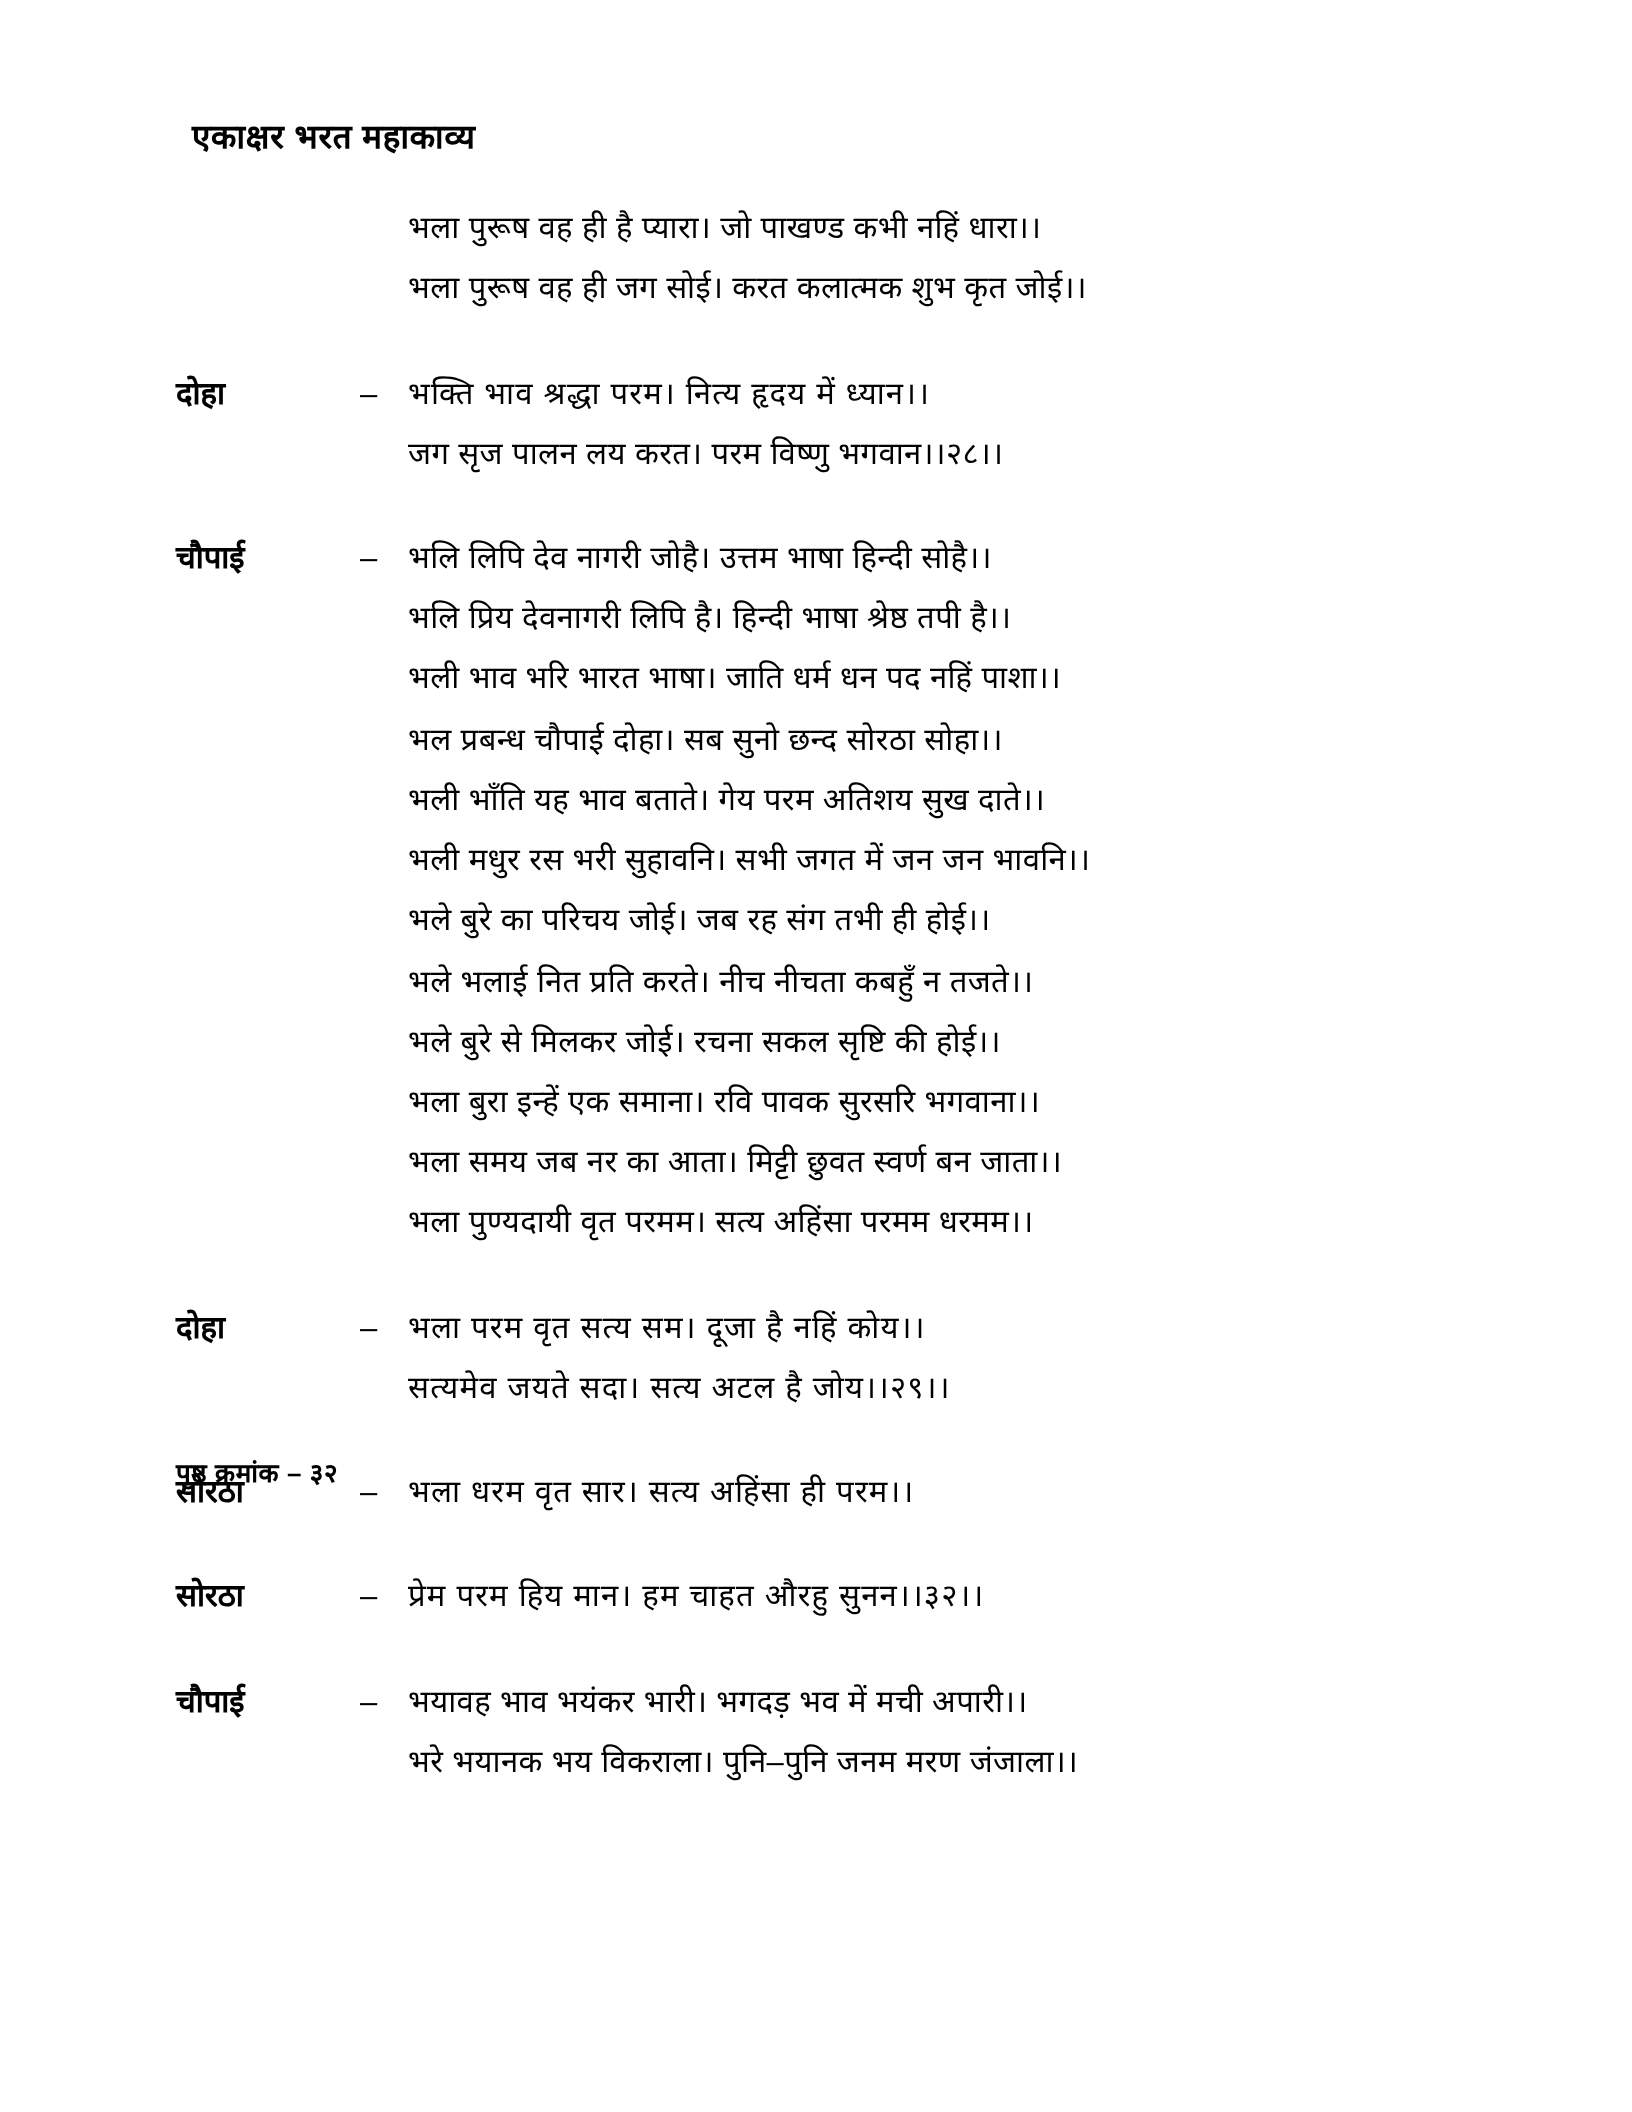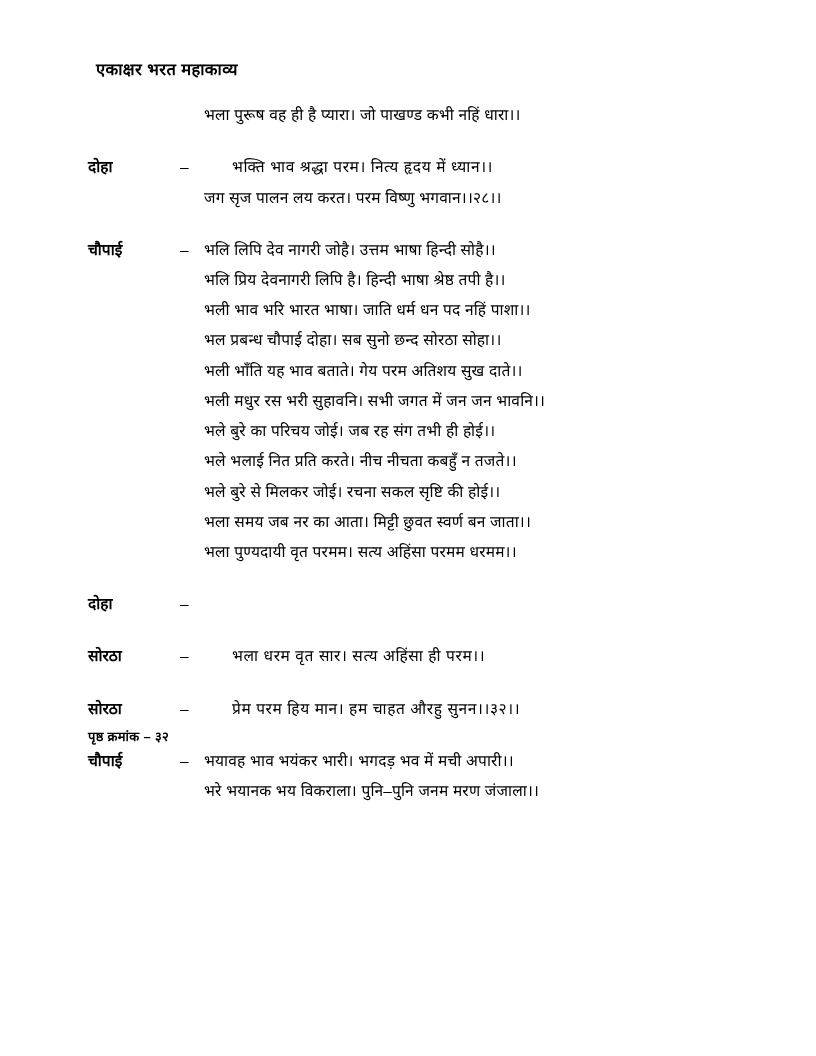--- a/index.html
+++ b/index.html
@@ -60,21 +60,20 @@
     min-width: 0;
   }
   .verse-line {
     font-size: 15.5px;
     line-height: 1.95;
     white-space: nowrap;
     letter-spacing: 0.2px;
   }
   .verse-line.justify-wide {
     letter-spacing: 0.6px;
-    margin-left: 28px;
   }
   
   .verse-block.no-label .verse-lines {
     margin-left: 116px;
   }
   .footer {
     position: absolute;
     left: 88px;
     bottom: 36px;
     font-size: 13px;
@@ -85,20 +84,21 @@
 </head>
 <body>
 
 <div class="page">
 
   <div class="header-title">एकाक्षर भरत महाकाव्य</div>
 
   <div class="verse-block no-label">
     <div class="verse-lines">
       <div class="verse-line">भला पुरूष वह ही है प्यारा। जो पाखण्ड कभी नहिं धारा।।</div>
+      <div class="verse-line">भला पुरूष वह ही जग सोई। करत कलात्मक शुभ कृत जोई।।</div>
     </div>
   </div>
 
   <div class="verse-block">
     <div class="verse-label">दोहा</div>
     <div class="verse-dash">–</div>
     <div class="verse-lines">
       <div class="verse-line justify-wide">भक्ति  भाव  श्रद्धा  परम।  नित्य  हृदय  में  ध्यान।।</div>
       <div class="verse-line">जग सृज पालन लय करत। परम विष्णु भगवान।।२८।।</div>
     </div>
@@ -110,28 +110,33 @@
     <div class="verse-lines">
       <div class="verse-line">भलि लिपि देव नागरी जोहै। उत्तम भाषा हिन्दी सोहै।।</div>
       <div class="verse-line">भलि प्रिय देवनागरी लिपि है। हिन्दी भाषा श्रेष्ठ तपी है।।</div>
       <div class="verse-line">भली भाव भरि भारत भाषा। जाति धर्म धन पद नहिं पाशा।।</div>
       <div class="verse-line">भल प्रबन्ध चौपाई दोहा। सब सुनो छन्द सोरठा सोहा।।</div>
       <div class="verse-line">भली भाँति यह भाव बताते। गेय परम अतिशय सुख दाते।।</div>
       <div class="verse-line">भली मधुर रस भरी सुहावनि। सभी जगत में जन जन भावनि।।</div>
       <div class="verse-line">भले बुरे का परिचय जोई। जब रह संग तभी ही होई।।</div>
       <div class="verse-line">भले भलाई नित प्रति करते। नीच नीचता कबहुँ न तजते।।</div>
       <div class="verse-line">भले बुरे से मिलकर जोई। रचना सकल सृष्टि की होई।।</div>
+      <div class="verse-line">भला बुरा इन्हें एक समाना। रवि पावक सुरसरि भगवाना।।</div>
       <div class="verse-line">भला समय जब नर का आता। मिट्टी छुवत स्वर्ण बन जाता।।</div>
       <div class="verse-line">भला पुण्यदायी वृत परमम। सत्य अहिंसा परमम धरमम।।</div>
     </div>
   </div>
 
   <div class="verse-block">
     <div class="verse-label">दोहा</div>
     <div class="verse-dash">–</div>
+    <div class="verse-lines">
+      <div class="verse-line justify-wide">भला परम वृत सत्य सम। दूजा है  नहिं  कोय।।</div>
+      <div class="verse-line justify-wide">सत्यमेव जयते सदा। सत्य अटल है जोय।।२९।।</div>
+    </div>
   </div>
 
   <div class="verse-block">
     <div class="verse-label">सोरठा</div>
     <div class="verse-dash">–</div>
     <div class="verse-lines">
       <div class="verse-line justify-wide">भला धरम वृत सार। सत्य  अहिंसा  ही  परम।।</div>
     </div>
   </div>
 

